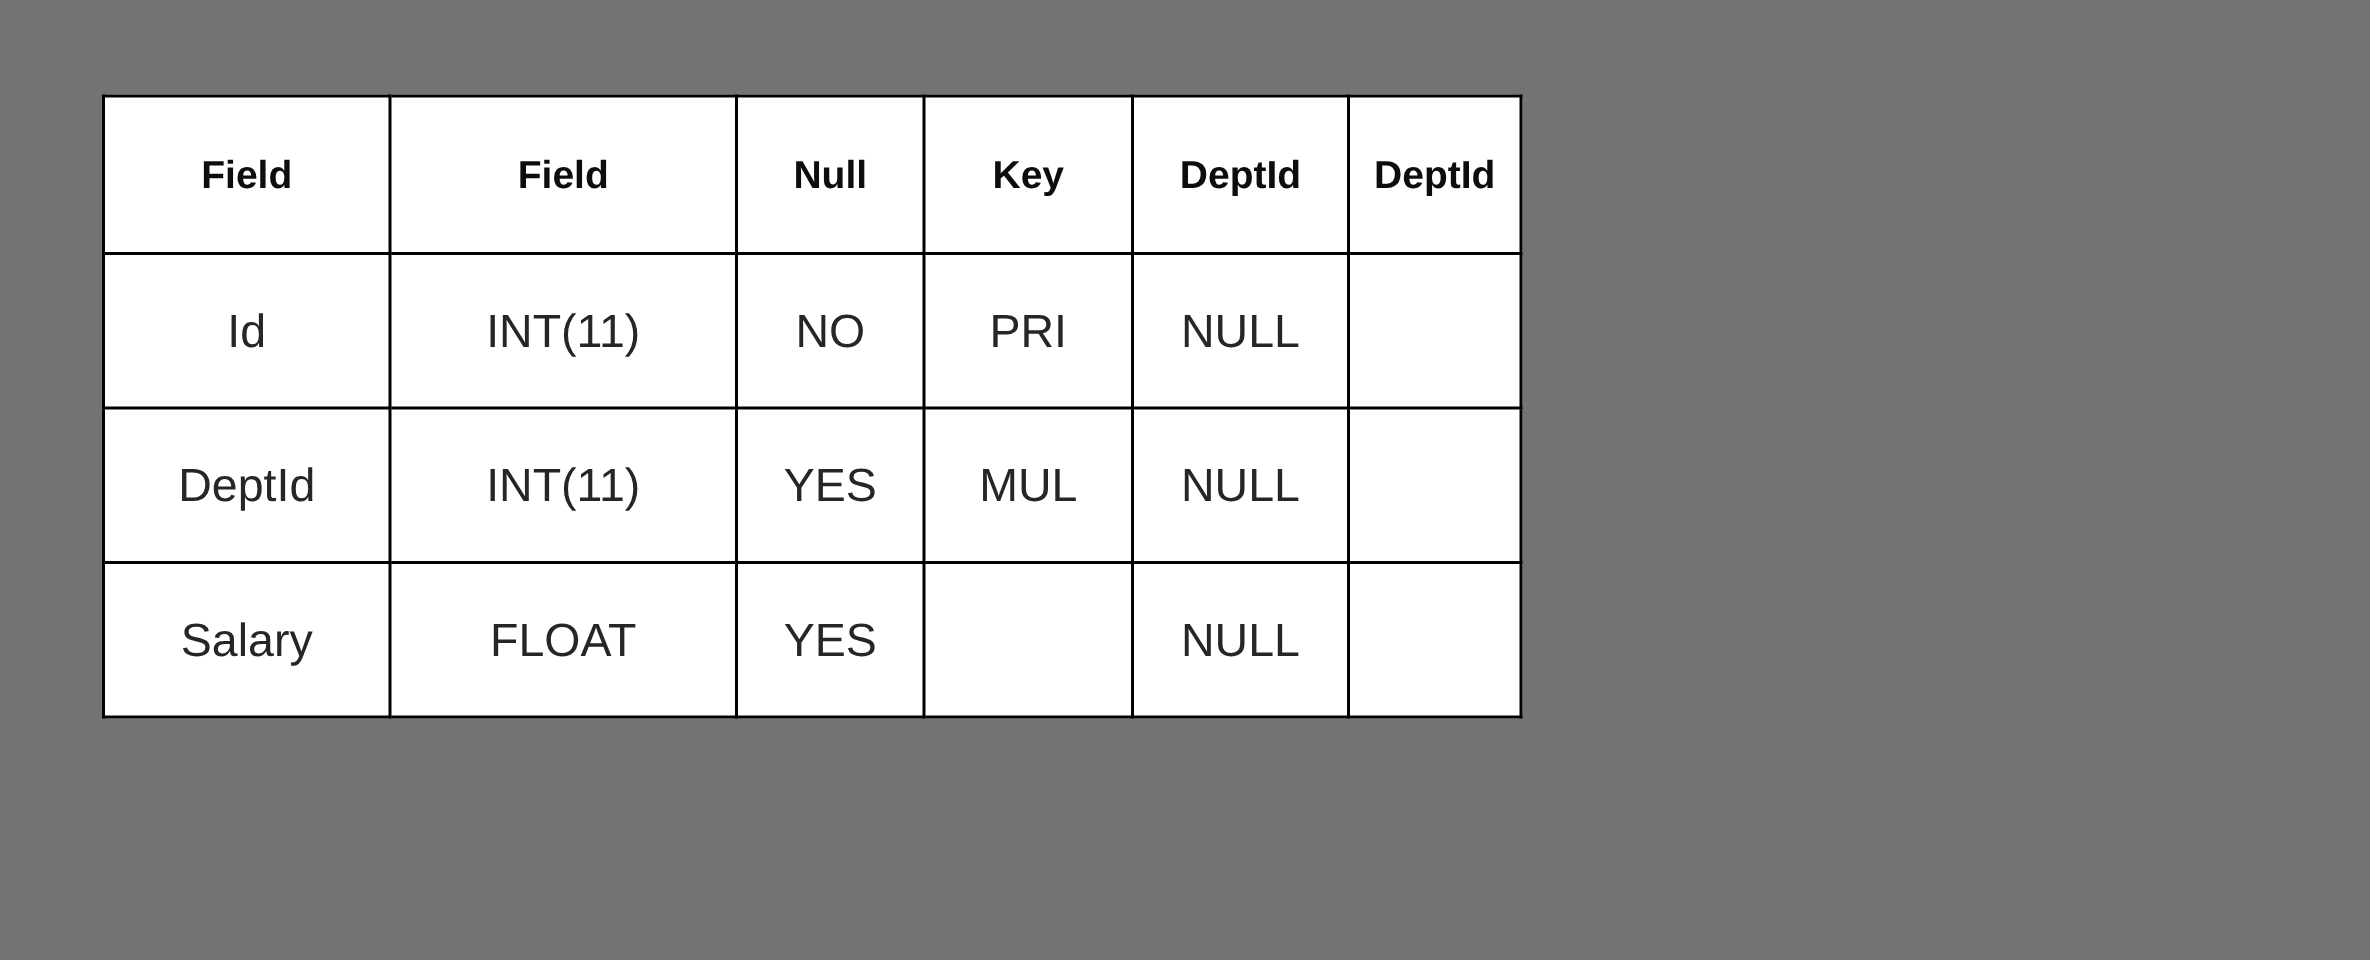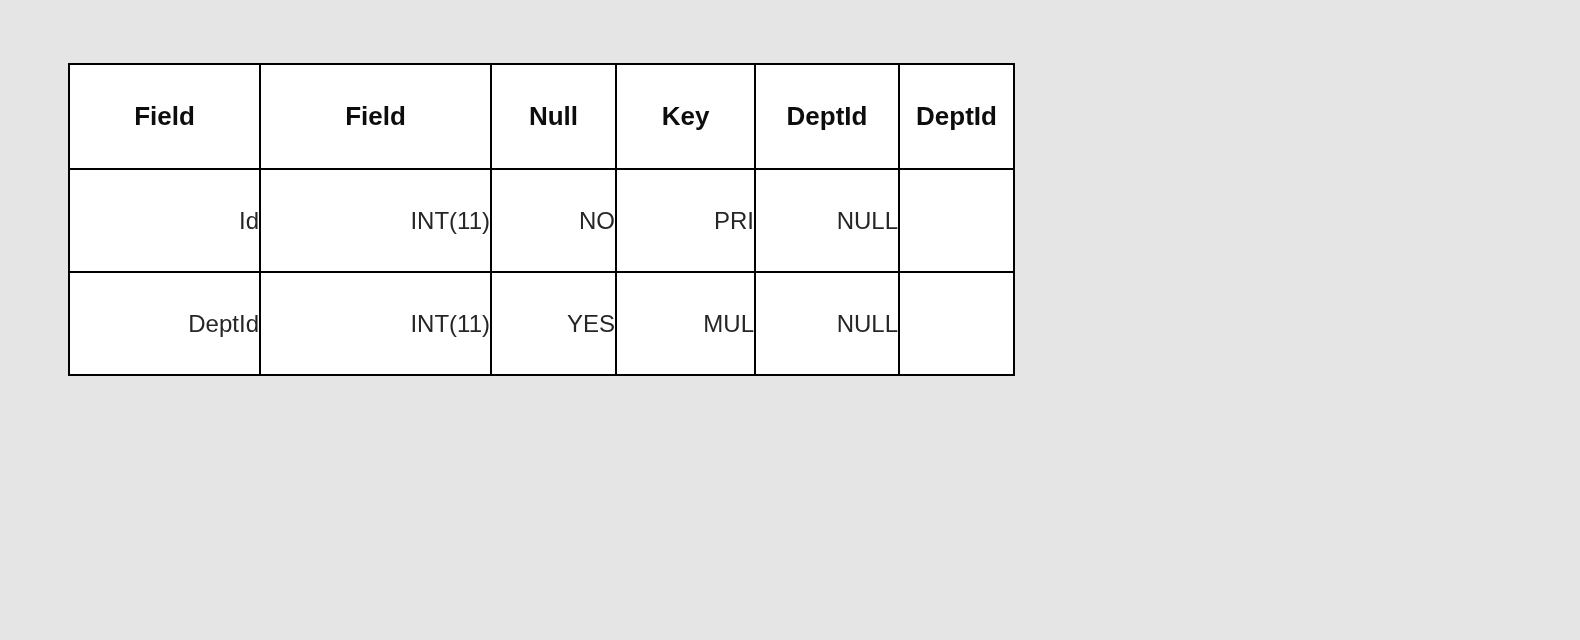--- a/index.html
+++ b/index.html
@@ -4,21 +4,21 @@
 <style>
   html, body {
     margin: 0;
     padding: 0;
     background: #ffffff;
   }
   .canvas {
     position: relative;
     width: 1580px;
     height: 640px;
-    background: #e5e5e5;
+    background: #737373;
     overflow: hidden;
     font-family: "Liberation Sans", sans-serif;
   }
   table.schema {
     position: absolute;
     left: 68px;
     top: 63px;
     border-collapse: collapse;
     table-layout: fixed;
     background: #ffffff;
@@ -33,24 +33,23 @@
     white-space: nowrap;
   }
   table.schema th {
     height: 103px;
     font-size: 26px;
     font-weight: bold;
     color: #0d0d0d;
   }
   table.schema td {
     height: 101px;
-    font-size: 24px;
+    font-size: 31px;
     font-weight: normal;
     color: #262626;
-    text-align: right;
   }
   col.c-field   { width: 191px; }
   col.c-type    { width: 231px; }
   col.c-null    { width: 125px; }
   col.c-key     { width: 139px; }
   col.c-default { width: 144px; }
   col.c-extra   { width: 115px; }
 </style>
 </head>
 <body>
@@ -85,15 +84,23 @@
         <td></td>
       </tr>
       <tr>
         <td>DeptId</td>
         <td>INT(11)</td>
         <td>YES</td>
         <td>MUL</td>
         <td>NULL</td>
         <td></td>
       </tr>
+      <tr>
+        <td>Salary</td>
+        <td>FLOAT</td>
+        <td>YES</td>
+        <td></td>
+        <td>NULL</td>
+        <td></td>
+      </tr>
     </tbody>
   </table>
 </div>
 
 </body></html>

